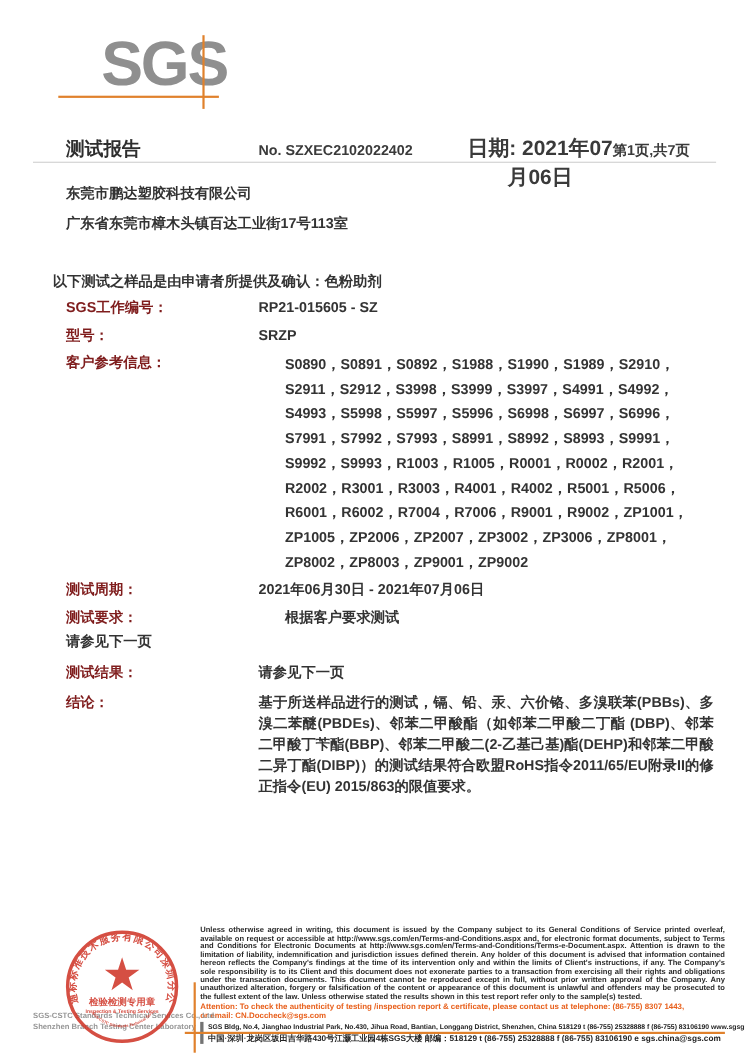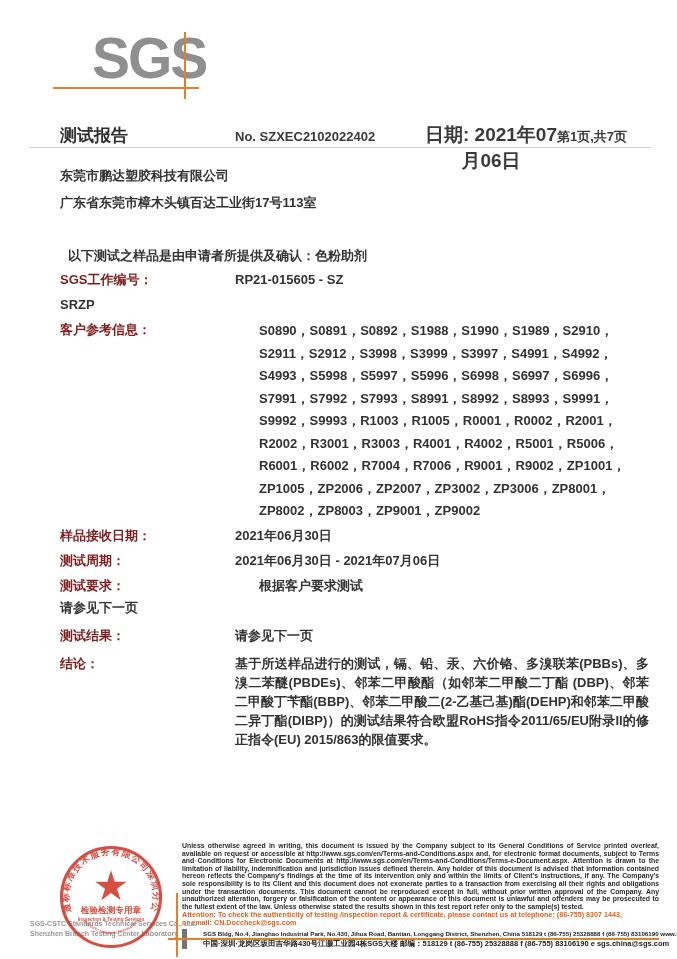--- a/index.html
+++ b/index.html
@@ -14,35 +14,35 @@
   .logo-vline{position:absolute;left:184px;top:32px;width:2px;height:67px;background:#e0812c;}
   
   .title-row{position:absolute;left:60px;top:122px;right:36px;display:flex;align-items:baseline;}
   .doc-title{width:175px;font-size:17px;font-weight:bold;color:#2e2e2e;}
   .doc-no{width:190px;font-size:13px;font-weight:600;}
   .doc-date{width:132px;font-size:19px;font-weight:600;text-align:center;}
   .doc-pages{flex:1;font-size:13px;font-weight:600;}
   .hairline{position:absolute;left:30px;top:147px;right:26px;height:1px;background:#cfcfcf;}
   
   .applicant{position:absolute;left:60px;top:162px;font-size:13px;font-weight:600;line-height:27px;color:#333;}
-  .sample-statement{position:absolute;left:68px;top:247px;font-size:13px;font-weight:600;color:#333;}
+  .sample-statement{position:absolute;left:48px;top:247px;font-size:13px;font-weight:600;color:#333;}
   
   .fields{position:absolute;left:60px;top:270px;right:28px;}
   .row{display:flex;font-size:13px;line-height:19px;margin-bottom:6px;}
   .row .label{width:175px;flex:none;font-weight:700;color:#7f1d1d;}
   .row .value{flex:1;font-weight:700;color:#333;}
   .ref-line{line-height:22.5px;}
   .row.gap-sm{margin-bottom:3px;gap:24px;}
   .row.gap-lg{margin-top:9px;}
   .conclusion .value{line-height:19px;text-align:justify;}
   
   .fineprint-col{position:absolute;left:182px;top:842px;width:477px;}
   .fineprint{margin:0;font-size:6.9px;line-height:7.6px;text-align:justify;color:#2b2b2b;font-weight:600;}
   .attention{margin-top:1px;font-size:7.2px;line-height:8px;font-weight:bold;color:#e8601c;}
-  .addr{margin-top:2px;border-left:5px solid #737373;padding-left:16px;}
+  .addr{margin-top:2px;border-left:3px solid #737373;padding-left:4px;}
   .addr-en{font-size:6.2px;line-height:9px;color:#222;font-weight:600;white-space:nowrap;}
   .addr-cn{font-size:7.5px;line-height:11px;color:#222;font-weight:600;white-space:nowrap;}
   .understamp{position:absolute;left:30px;top:919px;width:170px;font-size:7px;line-height:10px;
     color:#979797;font-weight:600;z-index:1;}
   .stamp{position:absolute;left:56px;top:842px;width:110px;height:110px;z-index:3;opacity:.88;}
   .orange-vline{position:absolute;left:176px;top:893px;width:2px;height:64px;background:#e0812c;z-index:2;}
   .orange-hline{position:absolute;left:168px;top:938px;width:491px;height:2px;background:#e0812c;z-index:2;}
   .member{position:absolute;right:28px;top:982px;font-size:10px;font-weight:600;color:#2b2b2b;}
 </style>
 </head>
@@ -70,39 +70,36 @@
   </div>
 
   <div class="sample-statement">以下测试之样品是由申请者所提供及确认：色粉助剂</div>
 
   <div class="fields">
     <div class="row">
       <span class="label">SGS工作编号：</span>
       <span class="value">RP21-015605 - SZ</span>
     </div>
     <div class="row">
+      <span class="label">型号：</span>
       <span class="value">SRZP</span>
     </div>
     <div class="row gap-sm">
       <span class="label">客户参考信息：</span>
       <span class="value">
         <div class="ref-line">S0890，S0891，S0892，S1988，S1990，S1989，S2910，</div>
         <div class="ref-line">S2911，S2912，S3998，S3999，S3997，S4991，S4992，</div>
         <div class="ref-line">S4993，S5998，S5997，S5996，S6998，S6997，S6996，</div>
         <div class="ref-line">S7991，S7992，S7993，S8991，S8992，S8993，S9991，</div>
         <div class="ref-line">S9992，S9993，R1003，R1005，R0001，R0002，R2001，</div>
         <div class="ref-line">R2002，R3001，R3003，R4001，R4002，R5001，R5006，</div>
         <div class="ref-line">R6001，R6002，R7004，R7006，R9001，R9002，ZP1001，</div>
         <div class="ref-line">ZP1005，ZP2006，ZP2007，ZP3002，ZP3006，ZP8001，</div>
         <div class="ref-line">ZP8002，ZP8003，ZP9001，ZP9002</div>
       </span>
-    </div>
-    <div class="row">
-      <span class="label">样品接收日期：</span>
-      <span class="value">2021年06月30日</span>
     </div>
     <div class="row">
       <span class="label">测试周期：</span>
       <span class="value">2021年06月30日 - 2021年07月06日</span>
     </div>
     <div class="row gap-sm">
       <span class="label">测试要求：</span>
       <span class="value">根据客户要求测试</span>
     </div>
     <div class="row">

